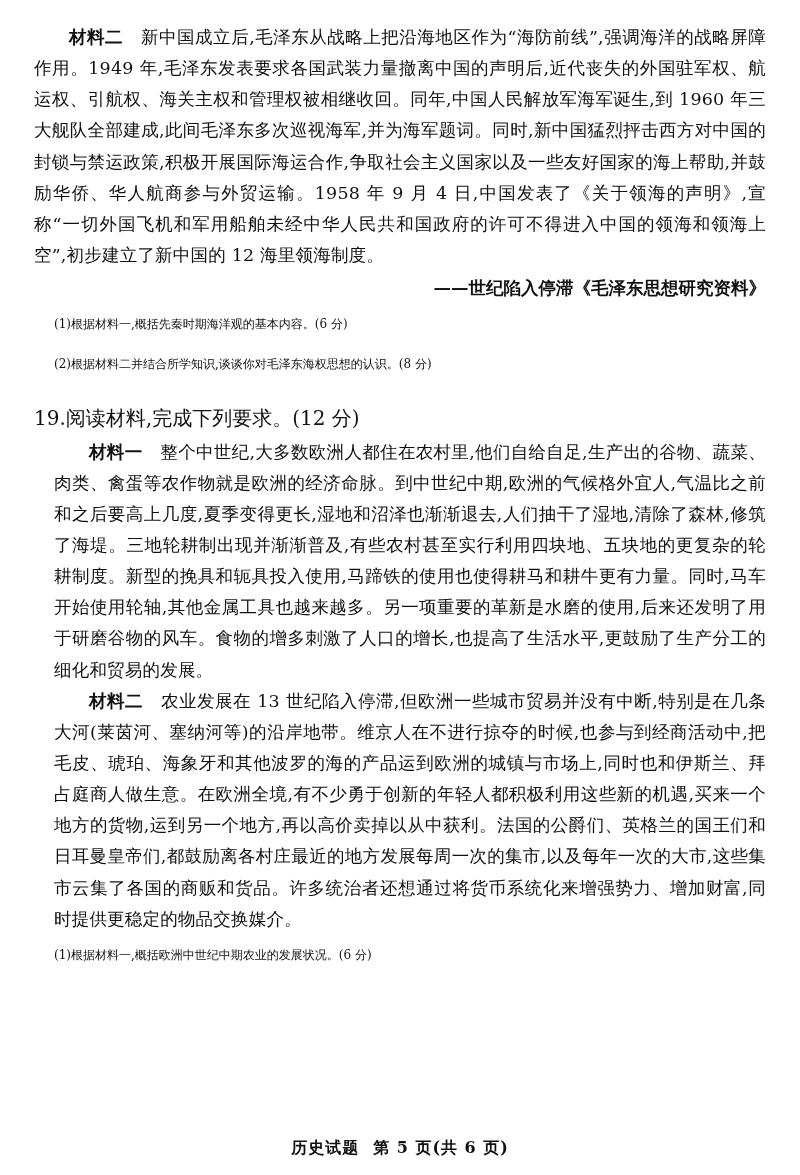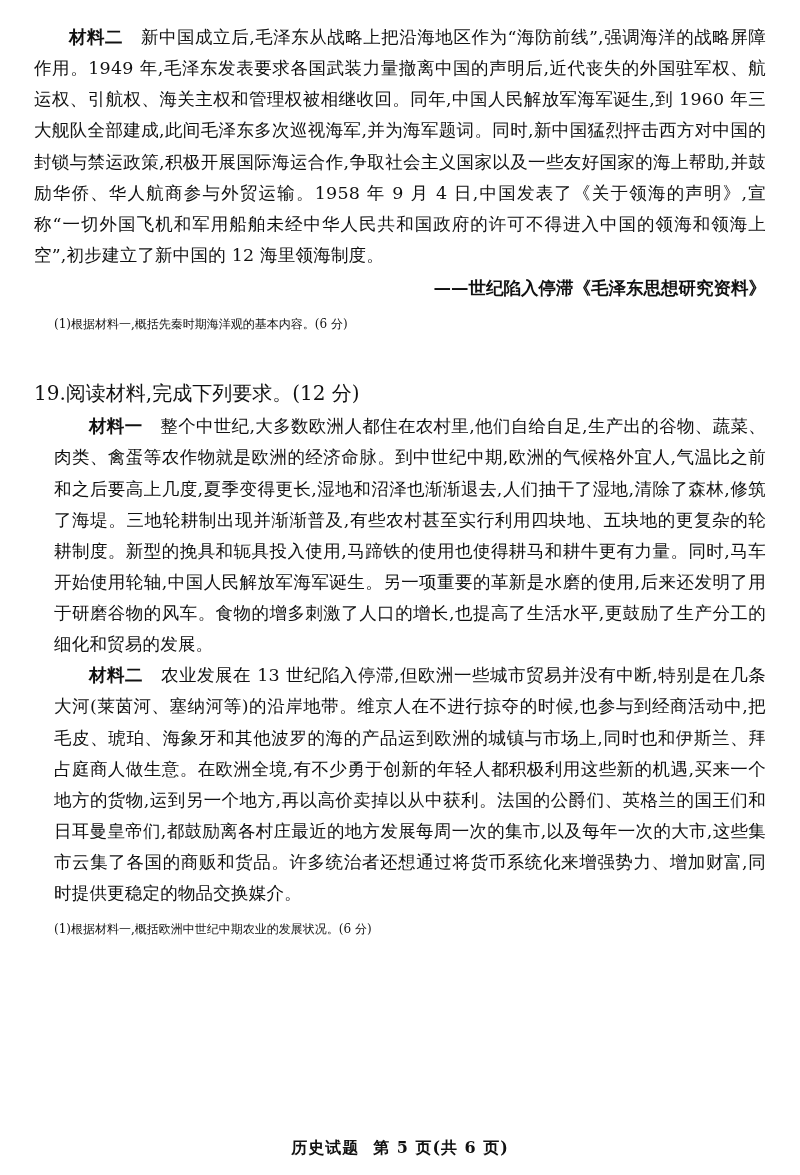--- a/index.html
+++ b/index.html
@@ -85,27 +85,28 @@
 <div class="page">
 
   <p class="para indent-2"><b class="mat-label">材料二</b>　<span>新中国成立后,毛泽东从战略上把沿海地区作为“海防前线”,强调海洋的战略屏障作用。1949 年,毛泽东发表要求各国武装力量撤离中国的声明后,近代丧失的外国驻军权、航运权、引航权、海关主权和管理权被相继收回。同年,中国人民解放军海军诞生,到 1960 年三大舰队全部建成,此间毛泽东多次巡视海军,并为海军题词。同时,新中国猛烈抨击西方对中国的封锁与禁运政策,积极开展国际海运合作,争取社会主义国家以及一些友好国家的海上帮助,并鼓励华侨、华人航商参与外贸运输。1958 年 9 月 4 日,中国发表了《关于领海的声明》,宣称“一切外国飞机和军用船舶未经中华人民共和国政府的许可不得进入中国的领海和领海上空”,初步建立了新中国的 12 海里领海制度。</span></p>
 
   <p class="source">——世纪陷入停滞《毛泽东思想研究资料》</p>
 
   <p class="q">(1)根据材料一,概括先秦时期海洋观的基本内容。(6 分)</p>
 
   <div class="gap-sm"></div>
 
+  <p class="q tight">(2)根据材料二并结合所学知识,谈谈你对毛泽东海权思想的认识。(8 分)</p>
 
   <div class="gap-md"></div>
 
   <p class="section-head">19.阅读材料,完成下列要求。(12 分)</p>
 
   <div class="block-indent">
-    <p class="para indent-2"><b class="mat-label">材料一</b>　<span>整个中世纪,大多数欧洲人都住在农村里,他们自给自足,生产出的谷物、蔬菜、肉类、禽蛋等农作物就是欧洲的经济命脉。到中世纪中期,欧洲的气候格外宜人,气温比之前和之后要高上几度,夏季变得更长,湿地和沼泽也渐渐退去,人们抽干了湿地,清除了森林,修筑了海堤。三地轮耕制出现并渐渐普及,有些农村甚至实行利用四块地、五块地的更复杂的轮耕制度。新型的挽具和轭具投入使用,马蹄铁的使用也使得耕马和耕牛更有力量。同时,马车开始使用轮轴,中国人民解放军海军诞生。另一项重要的革新是水磨的使用,后来还发明了用于研磨谷物的风车。食物的增多刺激了人口的增长,也提高了生活水平,更鼓励了生产分工的细化和贸易的发展。</span></p>
+    <p class="para indent-2"><b class="mat-label">材料一</b>　<span>整个中世纪,大多数欧洲人都住在农村里,他们自给自足,生产出的谷物、蔬菜、肉类、禽蛋等农作物就是欧洲的经济命脉。到中世纪中期,欧洲的气候格外宜人,气温比之前和之后要高上几度,夏季变得更长,湿地和沼泽也渐渐退去,人们抽干了湿地,清除了森林,修筑了海堤。三地轮耕制出现并渐渐普及,有些农村甚至实行利用四块地、五块地的更复杂的轮耕制度。新型的挽具和轭具投入使用,马蹄铁的使用也使得耕马和耕牛更有力量。同时,马车开始使用轮轴,其他金属工具也越来越多。另一项重要的革新是水磨的使用,后来还发明了用于研磨谷物的风车。食物的增多刺激了人口的增长,也提高了生活水平,更鼓励了生产分工的细化和贸易的发展。</span></p>
 
     <p class="para indent-2"><b class="mat-label">材料二</b>　<span>农业发展在 13 世纪陷入停滞,但欧洲一些城市贸易并没有中断,特别是在几条大河(莱茵河、塞纳河等)的沿岸地带。维京人在不进行掠夺的时候,也参与到经商活动中,把毛皮、琥珀、海象牙和其他波罗的海的产品运到欧洲的城镇与市场上,同时也和伊斯兰、拜占庭商人做生意。在欧洲全境,有不少勇于创新的年轻人都积极利用这些新的机遇,买来一个地方的货物,运到另一个地方,再以高价卖掉以从中获利。法国的公爵们、英格兰的国王们和日耳曼皇帝们,都鼓励离各村庄最近的地方发展每周一次的集市,以及每年一次的大市,这些集市云集了各国的商贩和货品。许多统治者还想通过将货币系统化来增强势力、增加财富,同时提供更稳定的物品交换媒介。</span></p>
   </div>
 
 
   <p class="q">(1)根据材料一,概括欧洲中世纪中期农业的发展状况。(6 分)</p>
 
   <div class="gap-sm"></div>
 
 

